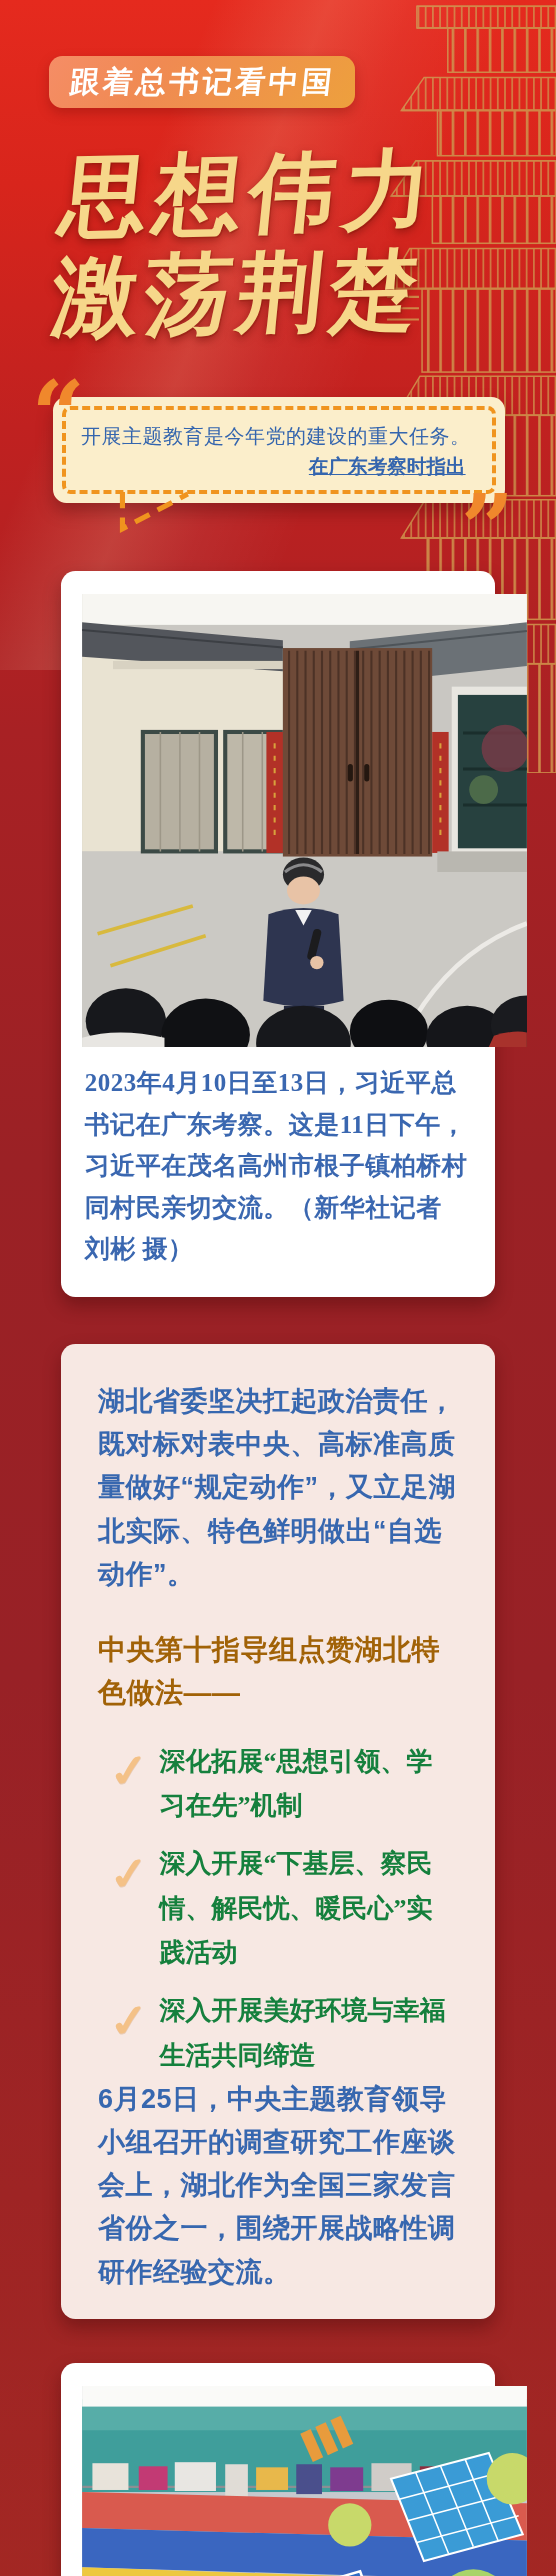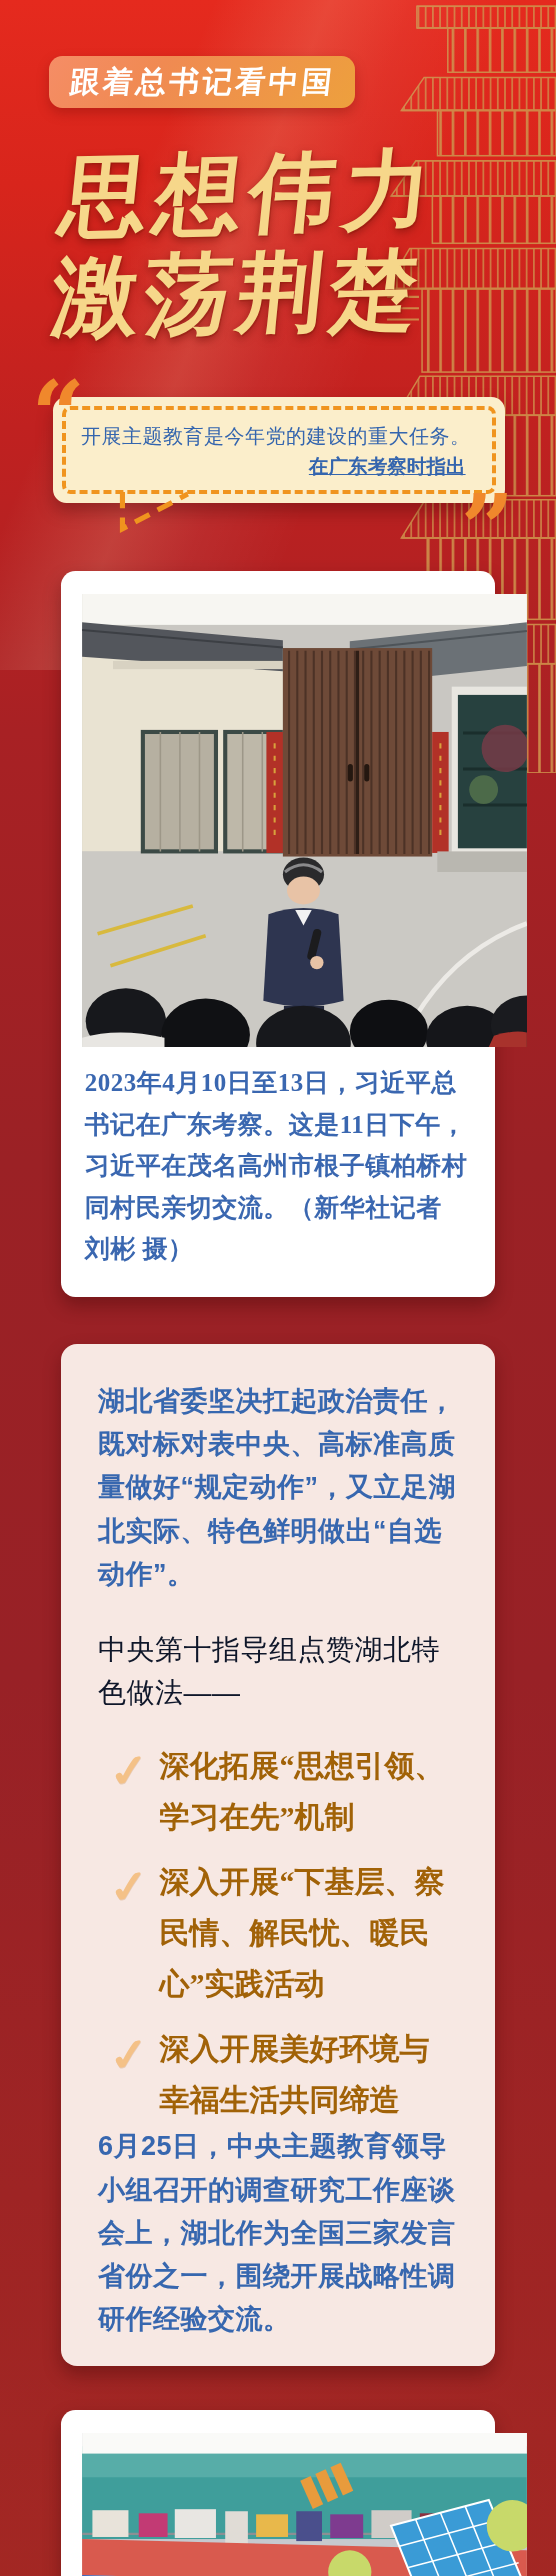--- a/index.html
+++ b/index.html
@@ -50,29 +50,29 @@
 
   
   .card{position:relative;z-index:2;width:434px;margin:0 auto;border-radius:14.4px;box-sizing:border-box;
     box-shadow:0 8.2px 17.5px rgba(60,8,8,.38);}
   .photo-card{background:#ffffff;padding:23px 20.6px 27px;}
   .photo-card.first{margin-top:68px;}
   .photo-frame{width:445px;height:453px;overflow:hidden;background:#cfccc6;}
   .photo-caption{margin:15.5px 3.1px 0;color:#3a67b0;font-size:25px;line-height:1.66;
     font-family:"Liberation Serif",serif;font-weight:600;letter-spacing:0.5px;}
 
-  .text-card{background:#f7e8e3;margin-top:47px;padding:36px 37px 25px;border-radius:16px;}
+  .text-card{background:#f7e8e3;margin-top:47px;padding:36px 37px 25px;}
   .para{color:#3767af;font-size:27px;font-weight:600;line-height:1.6;letter-spacing:0.5px;}
-  .subtitle{margin-top:32px;color:#0f172a;font-size:28px;font-weight:normal;line-height:1.55;letter-spacing:0.5px;}
+  .subtitle{margin-top:32px;color:#a16207;font-size:28px;font-weight:bold;line-height:1.55;letter-spacing:0.5px;}
   .checklist{margin-top:25px;}
   .check-item{display:flex;align-items:flex-start;margin-top:14.4px;padding-left:14.4px;}
   .check-item:first-child{margin-top:0;}
   .check-icon{flex:0 0 auto;width:47px;color:#f4c187;font-size:43px;font-weight:bold;line-height:1;
     transform:rotate(-8deg) scaleX(1.15);margin-top:9.3px;text-shadow:0 1px 0 rgba(190,120,50,.25);}
-  .check-text{flex:1;color:#a16207;font-size:30px;line-height:1.7;font-weight:bold;
+  .check-text{flex:1;color:#15803d;font-size:26px;line-height:1.7;font-weight:bold;
     font-family:"Liberation Serif",serif;max-width:340px;}
   .para.last{}
 
   .photo-card.second{margin-top:44px;}
 </style>
 </head>
 <body>
 
 <div class="poster">
   <div class="sheen"></div>

